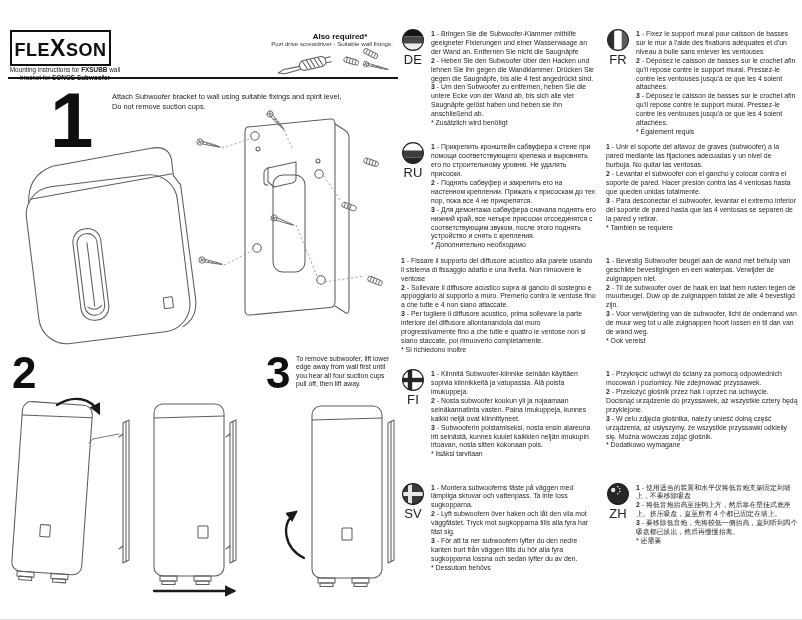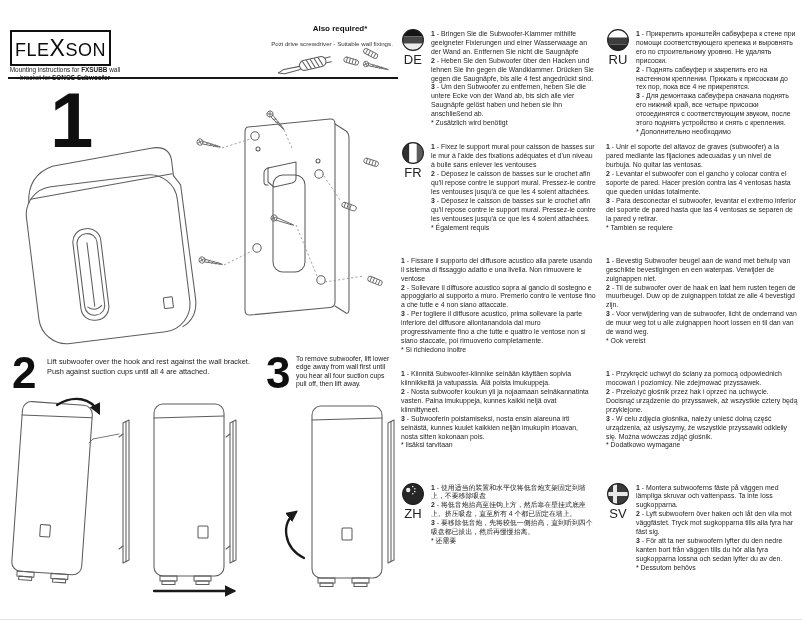--- a/index.html
+++ b/index.html
@@ -3,24 +3,24 @@
 <meta charset="utf-8">
 <style>
   html,body{margin:0;padding:0}
   body{width:802px;height:620px;position:relative;overflow:hidden;background:#fcfcfc;
        font-family:"Liberation Sans","DejaVu Sans",sans-serif;color:#1c1c1c;}
   .page{position:absolute;inset:0;background:#ffffff;border-bottom:1px solid #e2e2e2;}
   .abs{position:absolute;}
   
   .logo-box{left:10px;top:30px;width:97px;height:32px;border:2.5px solid #101010;background:#fff;
             display:flex;align-items:center;justify-content:center;}
-  .logo-text{font-weight:400;font-size:18px;letter-spacing:.5px;color:#0d0d0d;display:flex;align-items:baseline;}
+  .logo-text{font-weight:700;font-size:18px;letter-spacing:.5px;color:#0d0d0d;display:flex;align-items:baseline;}
   .logo-x{font-size:23px;}
   .subtitle{left:0;top:66px;width:130px;text-align:center;font-size:6.4px;line-height:7.8px;color:#222;}
-  .also-title{left:285px;top:24px;width:110px;text-align:center;font-weight:700;font-size:8px;color:#111;}
+  .also-title{left:285px;top:32px;width:110px;text-align:center;font-weight:700;font-size:8px;color:#111;}
   .also-items{left:262px;top:40px;width:140px;text-align:center;font-size:6.2px;color:#333;}
   .rule{left:8px;top:77px;width:390px;height:2px;background:#161616;}
   
   .step-num{font-weight:700;color:#0f0f0f;line-height:.78;}
   #n1{left:50px;top:90px;font-size:78px;}
   #n2{left:12px;top:356px;font-size:44px;}
   #n3{left:266px;top:356px;font-size:44px;}
   .step-text{font-size:7.4px;line-height:9.8px;white-space:pre-line;color:#222;}
   #t1{left:112px;top:92px;width:275px;}
   #t2{left:47px;top:357px;width:245px;}
@@ -105,23 +105,23 @@
             <line x1="10" y1="1" x2="12" y2="-1"></line>
             <line x1="14" y1=".8" x2="16" y2="-.8"></line>
         </g>
       </g>
     </svg>
   </div>
 
   <div class="abs rule"></div>
 
   <div class="abs step-num" id="n1">1</div>
+  <div class="abs step-text" id="t1">Attach Subwoofer bracket to wall using suitable fixings and spirit level,
+Do not remove suction cups.</div>
   <div class="abs step-num" id="n2">2</div>
-  <div class="abs step-text" id="t2">Lift subwoofer over the hook and rest against the wall bracket.
-Push against suction cups until all 4 are attached.</div>
   <div class="abs step-num" id="n3">3</div>
   <div class="abs step-text" id="t3">To remove subwoofer, lift lower
 edge away from wall first until
 you hear all four suction cups
 pull off, then lift away.</div>
 
   <div class="abs" style="left:12px;top:108px;">
     <svg width="386" height="246" viewBox="0 0 386 246">
 
       <g class="la" transform="rotate(-7 98 150)">
@@ -330,20 +330,48 @@
           <div><b>3</b> - Um den Subwoofer zu entfernen, heben Sie die untere Ecke von der Wand ab, bis sich alle vier Saugnäpfe gelöst haben und heben sie ihn anschließend ab.</div>
           <div>* Zusätzlich wird benötigt</div>
         </div>
   </div>
 
   <div class="lang-cell">
     <div class="lang-left">
       <span class="flag">
             <svg viewBox="0 0 22 22">
               <defs>
+                <clipPath id="cfr">
+                  <circle cx="11" cy="11" r="10.4"></circle>
+                </clipPath>
+              </defs>
+              <circle cx="11" cy="11" r="10.4" fill="#fff"></circle>
+              <g clip-path="url(#cfr)">
+                <rect width="7.4" height="22" fill="#2e2e2e"></rect>
+                <rect x="7.4" width="7.3" height="22" fill="#ffffff"></rect>
+                <rect x="14.7" width="7.3" height="22" fill="#5d5d5d"></rect>
+              </g>
+              <circle cx="11" cy="11" r="10.4" fill="none" stroke="#1f1f1f" stroke-width="1.1"></circle>
+            </svg>
+          </span>
+      <span class="lang-code">FR</span>
+    </div>
+    <div class="lang-body">
+          <div><b>1</b> - Fixez le support mural pour caisson de basses sur le mur à l'aide des fixations adéquates et d'un niveau à bulle sans enlever les ventouses</div>
+          <div><b>2</b> - Déposez le caisson de basses sur le crochet afin qu'il repose contre le support mural. Pressez-le contre les ventouses jusqu'à ce que les 4 soient attachées.</div>
+          <div><b>3</b> - Déposez le caisson de basses sur le crochet afin qu'il repose contre le support mural. Pressez-le contre les ventouses jusqu'à ce que les 4 soient attachées.</div>
+          <div>* Également requis</div>
+        </div>
+  </div>
+
+  <div class="lang-cell">
+    <div class="lang-left">
+      <span class="flag">
+            <svg viewBox="0 0 22 22">
+              <defs>
                 <clipPath id="cru">
                   <circle cx="11" cy="11" r="10.4"></circle>
                 </clipPath>
               </defs>
               <circle cx="11" cy="11" r="10.4" fill="#fff"></circle>
               <g clip-path="url(#cru)">
                 <rect width="22" height="8.5" fill="#ffffff"></rect>
                 <rect y="8.5" width="22" height="7" fill="#3d3d3d"></rect>
                 <rect y="15.5" width="22" height="6.5" fill="#262626"></rect>
               </g>
@@ -354,89 +382,107 @@
     </div>
     <div class="lang-body">
           <div><b>1</b> - Прикрепить кронштейн сабвуфера к стене при помощи соответствующего крепежа и выровнять его по строительному уровню. Не удалять присоски.</div>
           <div><b>2</b> - Поднять сабвуфер и закрепить его на настенном креплении. Прижать к присоскам до тех пор, пока все 4 не прикрепятся.</div>
           <div><b>3</b> - Для демонтажа сабвуфера сначала поднять его нижний край, все четыре присоски отсоединятся с соответствующим звуком, после этого поднять устройство и снять с крепления.</div>
           <div>* Дополнительно необходимо</div>
         </div>
   </div>
 
   <div class="lang-cell">
+    <div class="lang-body">
+          <div><b>1</b> - Unir el soporte del altavoz de graves (subwoofer) a la pared mediante las fijaciones adecuadas y un nivel de burbuja. No quitar las ventosas.</div>
+          <div><b>2</b> - Levantar el subwoofer con el gancho y colocar contra el soporte de pared. Hacer presión contra las 4 ventosas hasta que queden unidas totalmente.</div>
+          <div><b>3</b> - Para desconectar el subwoofer, levantar el extremo inferior del soporte de pared hasta que las 4 ventosas se separen de la pared y retirar.</div>
+          <div>* También se requiere</div>
+        </div>
+  </div>
+
+  <div class="lang-cell">
+    <div class="lang-body">
+          <div><b>1</b> - Fissare il supporto del diffusore acustico alla parete usando il sistema di fissaggio adatto e una livella. Non rimuovere le ventose</div>
+          <div><b>2</b> - Sollevare il diffusore acustico sopra al gancio di sostegno e appoggiarlo al supporto a muro. Premerlo contro le ventose fino a che tutte e 4 non siano attaccate.</div>
+          <div><b>3</b> - Per togliere il diffusore acustico, prima sollevare la parte inferiore del diffusore allontanandola dal muro progressivamente fino a che tutte e quattro le ventose non si siano staccate, poi rimuoverlo completamente.</div>
+          <div>* Si richiedono inoltre</div>
+        </div>
+  </div>
+
+  <div class="lang-cell">
+    <div class="lang-body">
+          <div><b>1</b> - Bevestig Subwoofer beugel aan de wand met behulp van geschikte bevestigingen en een waterpas. Verwijder de zuignappen niet.</div>
+          <div><b>2</b> - Til de subwoofer over de haak en laat hem rusten tegen de muurbeugel. Duw op de zuignappen totdat ze alle 4 bevestigd zijn.</div>
+          <div><b>3</b> - Voor verwijdering van de subwoofer, licht de onderrand van de muur weg tot u alle zuignappen hoort lossen en til dan van de wand weg.</div>
+          <div>* Ook vereist</div>
+        </div>
+  </div>
+
+  <div class="lang-cell">
     <div class="lang-left">
       <span class="flag">
             <svg viewBox="0 0 22 22">
               <defs>
-                <clipPath id="cfr">
+                <clipPath id="cfi">
                   <circle cx="11" cy="11" r="10.4"></circle>
                 </clipPath>
               </defs>
               <circle cx="11" cy="11" r="10.4" fill="#fff"></circle>
-              <g clip-path="url(#cfr)">
-                <rect width="7.4" height="22" fill="#2e2e2e"></rect>
-                <rect x="7.4" width="7.3" height="22" fill="#ffffff"></rect>
-                <rect x="14.7" width="7.3" height="22" fill="#5d5d5d"></rect>
+              <g clip-path="url(#cfi)">
+                <rect x="5.8" width="4.4" height="22" fill="#262626"></rect>
+                <rect y="8.8" width="22" height="4.4" fill="#262626"></rect>
               </g>
               <circle cx="11" cy="11" r="10.4" fill="none" stroke="#1f1f1f" stroke-width="1.1"></circle>
             </svg>
           </span>
-      <span class="lang-code">FR</span>
+      <span class="lang-code">FI</span>
     </div>
-    <div class="lang-body">
-          <div><b>1</b> - Fixez le support mural pour caisson de basses sur le mur à l'aide des fixations adéquates et d'un niveau à bulle sans enlever les ventouses</div>
-          <div><b>2</b> - Déposez le caisson de basses sur le crochet afin qu'il repose contre le support mural. Pressez-le contre les ventouses jusqu'à ce que les 4 soient attachées.</div>
-          <div><b>3</b> - Déposez le caisson de basses sur le crochet afin qu'il repose contre le support mural. Pressez-le contre les ventouses jusqu'à ce que les 4 soient attachées.</div>
-          <div>* Également requis</div>
-        </div>
-  </div>
-
-  <div class="lang-cell">
-    <div class="lang-body">
-          <div><b>1</b> - Unir el soporte del altavoz de graves (subwoofer) a la pared mediante las fijaciones adecuadas y un nivel de burbuja. No quitar las ventosas.</div>
-          <div><b>2</b> - Levantar el subwoofer con el gancho y colocar contra el soporte de pared. Hacer presión contra las 4 ventosas hasta que queden unidas totalmente.</div>
-          <div><b>3</b> - Para desconectar el subwoofer, levantar el extremo inferior del soporte de pared hasta que las 4 ventosas se separen de la pared y retirar.</div>
-          <div>* También se requiere</div>
-        </div>
-  </div>
-
-  <div class="lang-cell">
-    <div class="lang-body">
-          <div><b>1</b> - Fissare il supporto del diffusore acustico alla parete usando il sistema di fissaggio adatto e una livella. Non rimuovere le ventose</div>
-          <div><b>2</b> - Sollevare il diffusore acustico sopra al gancio di sostegno e appoggiarlo al supporto a muro. Premerlo contro le ventose fino a che tutte e 4 non siano attaccate.</div>
-          <div><b>3</b> - Per togliere il diffusore acustico, prima sollevare la parte inferiore del diffusore allontanandola dal muro progressivamente fino a che tutte e quattro le ventose non si siano staccate, poi rimuoverlo completamente.</div>
-          <div>* Si richiedono inoltre</div>
-        </div>
-  </div>
-
-  <div class="lang-cell">
-    <div class="lang-body">
-          <div><b>1</b> - Bevestig Subwoofer beugel aan de wand met behulp van geschikte bevestigingen en een waterpas. Verwijder de zuignappen niet.</div>
-          <div><b>2</b> - Til de subwoofer over de haak en laat hem rusten tegen de muurbeugel. Duw op de zuignappen totdat ze alle 4 bevestigd zijn.</div>
-          <div><b>3</b> - Voor verwijdering van de subwoofer, licht de onderrand van de muur weg tot u alle zuignappen hoort lossen en til dan van de wand weg.</div>
-          <div>* Ook vereist</div>
-        </div>
-  </div>
-
-  <div class="lang-cell">
     <div class="lang-body">
           <div><b>1</b> - Kiinnitä Subwoofer-kiinnike seinään käyttäen sopivia kiinnikkeitä ja vatupassia. Älä poista imukuppeja.</div>
           <div><b>2</b> - Nosta subwoofer koukun yli ja nojaamaan seinäkannatinta vasten. Paina imukuppeja, kunnes kaikki neljä ovat kiinnittyneet.</div>
           <div><b>3</b> - Subwooferin poistamiseksi, nosta ensin alareuna irti seinästä, kunnes kuulet kaikkien neljän imukupin irtoavan, nosta sitten kokonaan pois.</div>
           <div>* lisäksi tarvitaan</div>
         </div>
   </div>
 
   <div class="lang-cell">
     <div class="lang-body">
           <div><b>1</b> - Przykręcić uchwyt do ściany za pomocą odpowiednich mocowań i poziomicy. Nie zdejmować przyssawek.</div>
           <div><b>2</b> - Przełożyć głośnik przez hak i oprzeć na uchwycie. Docisnąć urządzenie do przyssawek, aż wszystkie cztery będą przyklejone.</div>
           <div><b>3</b> - W celu zdjęcia głośnika, należy unieść dolną część urządzenia, aż usłyszymy, że wszystkie przyssawki odkleiły się. Można wówczas zdjąć głośnik.</div>
           <div>* Dodatkowo wymagane</div>
+        </div>
+  </div>
+
+  <div class="lang-cell">
+    <div class="lang-left">
+      <span class="flag">
+            <svg viewBox="0 0 22 22">
+              <defs>
+                <clipPath id="csv">
+                  <circle cx="11" cy="11" r="10.4"></circle>
+                </clipPath>
+              </defs>
+              <circle cx="11" cy="11" r="10.4" fill="#3a3a3a"></circle>
+              <g clip-path="url(#csv)">
+                <rect width="22" height="22" fill="#3a3a3a"></rect>
+                <rect x="6" width="4" height="22" fill="#e8e8e8"></rect>
+                <rect y="9" width="22" height="4" fill="#e8e8e8"></rect>
+              </g>
+              <circle cx="11" cy="11" r="10.4" fill="none" stroke="#1f1f1f" stroke-width="1.1"></circle>
+            </svg>
+          </span>
+      <span class="lang-code">SV</span>
+    </div>
+    <div class="lang-body">
+          <div><b>1</b> - Montera subwooferns fäste på väggen med lämpliga skruvar och vattenpass. Ta inte loss sugkopparna.</div>
+          <div><b>2</b> - Lyft subwoofern över haken och låt den vila mot väggfästet. Tryck mot sugkopparna tills alla fyra har fäst sig.</div>
+          <div><b>3</b> - För att ta ner subwoofern lyfter du den nedre kanten bort från väggen tills du hör alla fyra sugkopparna lossna och sedan lyfter du av den.</div>
+          <div>* Dessutom behövs</div>
         </div>
   </div>
 
   <div class="lang-cell">
     <div class="lang-left">
       <span class="flag">
             <svg viewBox="0 0 22 22">
               <defs>
                 <clipPath id="czh">
                   <circle cx="11" cy="11" r="10.4"></circle>
@@ -456,43 +502,15 @@
           </span>
       <span class="lang-code">ZH</span>
     </div>
     <div class="lang-body">
           <div><b>1</b> - 使用适当的装置和水平仪将低音炮支架固定到墙上，不要移除吸盘</div>
           <div><b>2</b> - 将低音炮抬高至挂钩上方，然后靠在壁挂式底座上。挤压吸盘，直至所有 4 个都已固定在墙上。</div>
           <div><b>3</b> - 要移除低音炮，先将较低一侧抬高，直到听到四个吸盘都已拔出，然后再慢慢抬离。</div>
           <div>* 还需要</div>
         </div>
   </div>
-
-  <div class="lang-cell">
-    <div class="lang-left">
-      <span class="flag">
-            <svg viewBox="0 0 22 22">
-              <defs>
-                <clipPath id="csv">
-                  <circle cx="11" cy="11" r="10.4"></circle>
-                </clipPath>
-              </defs>
-              <circle cx="11" cy="11" r="10.4" fill="#3a3a3a"></circle>
-              <g clip-path="url(#csv)">
-                <rect width="22" height="22" fill="#3a3a3a"></rect>
-                <rect x="6" width="4" height="22" fill="#e8e8e8"></rect>
-                <rect y="9" width="22" height="4" fill="#e8e8e8"></rect>
-              </g>
-              <circle cx="11" cy="11" r="10.4" fill="none" stroke="#1f1f1f" stroke-width="1.1"></circle>
-            </svg>
-          </span>
-      <span class="lang-code">SV</span>
-    </div>
-    <div class="lang-body">
-          <div><b>1</b> - Montera subwooferns fäste på väggen med lämpliga skruvar och vattenpass. Ta inte loss sugkopparna.</div>
-          <div><b>2</b> - Lyft subwoofern över haken och låt den vila mot väggfästet. Tryck mot sugkopparna tills alla fyra har fäst sig.</div>
-          <div><b>3</b> - För att ta ner subwoofern lyfter du den nedre kanten bort från väggen tills du hör alla fyra sugkopparna lossna och sedan lyfter du av den.</div>
-          <div>* Dessutom behövs</div>
-        </div>
-  </div>
 </div>
 
 </div>
 
 </body></html>

